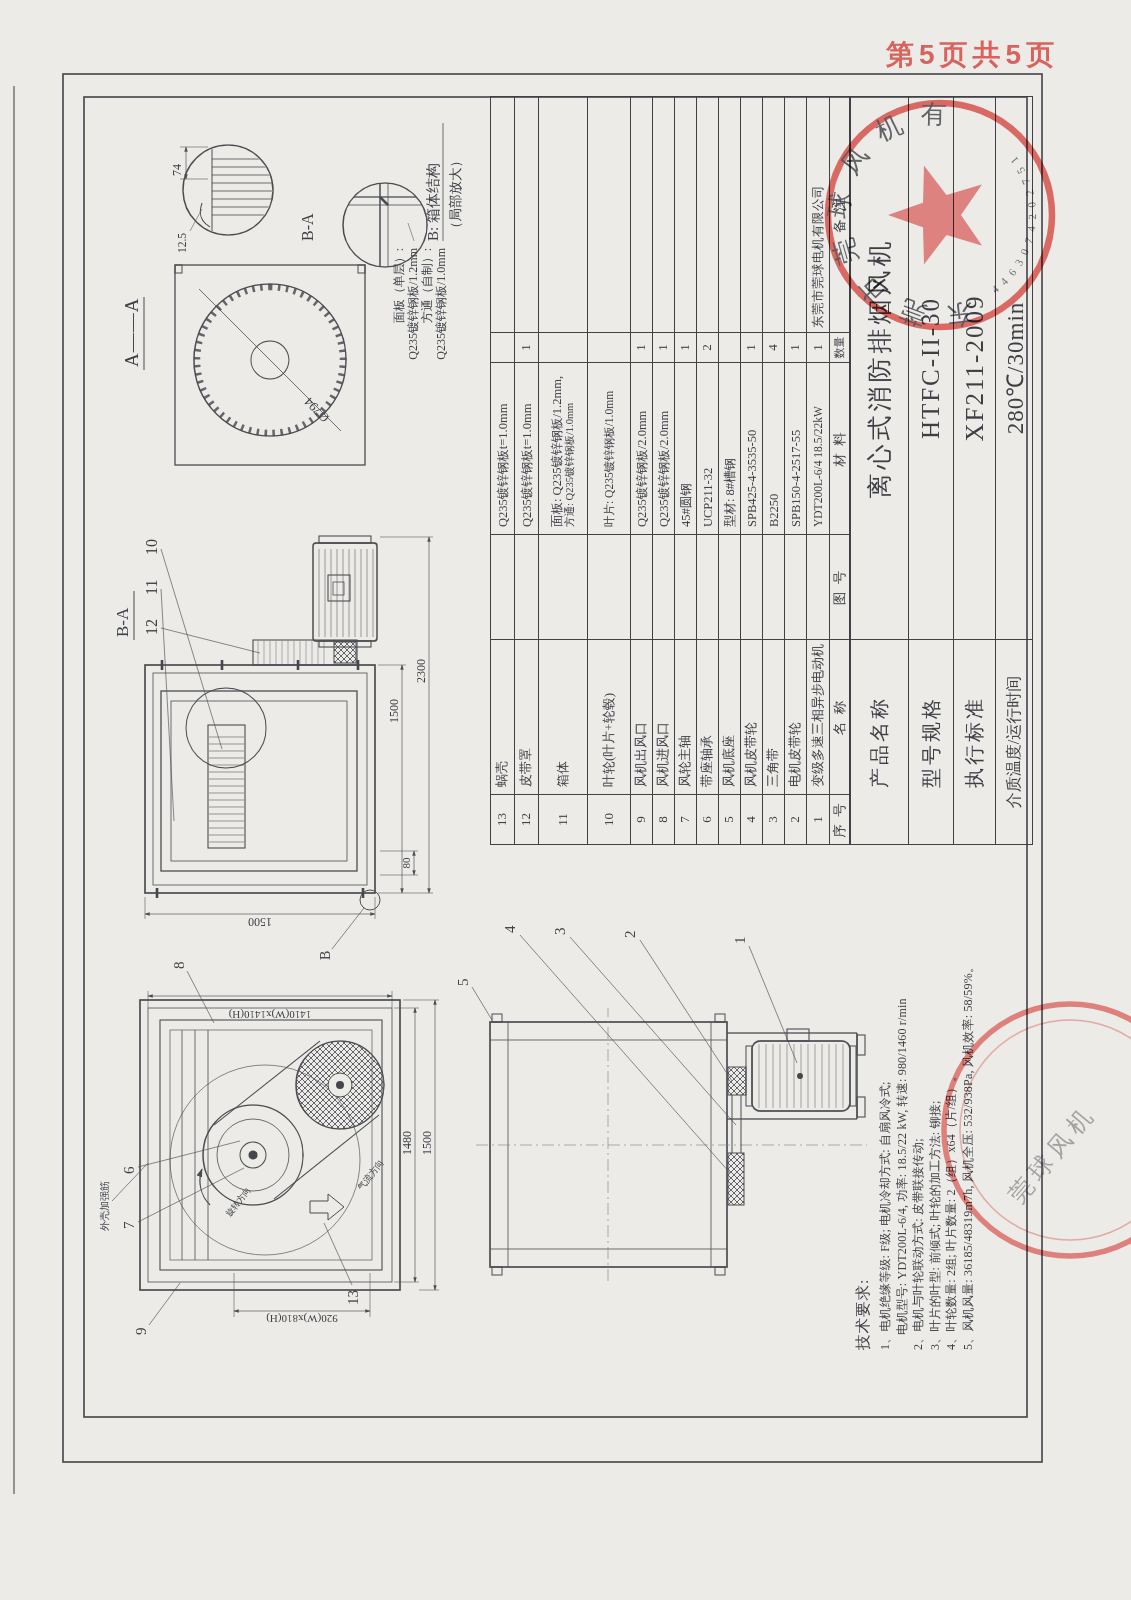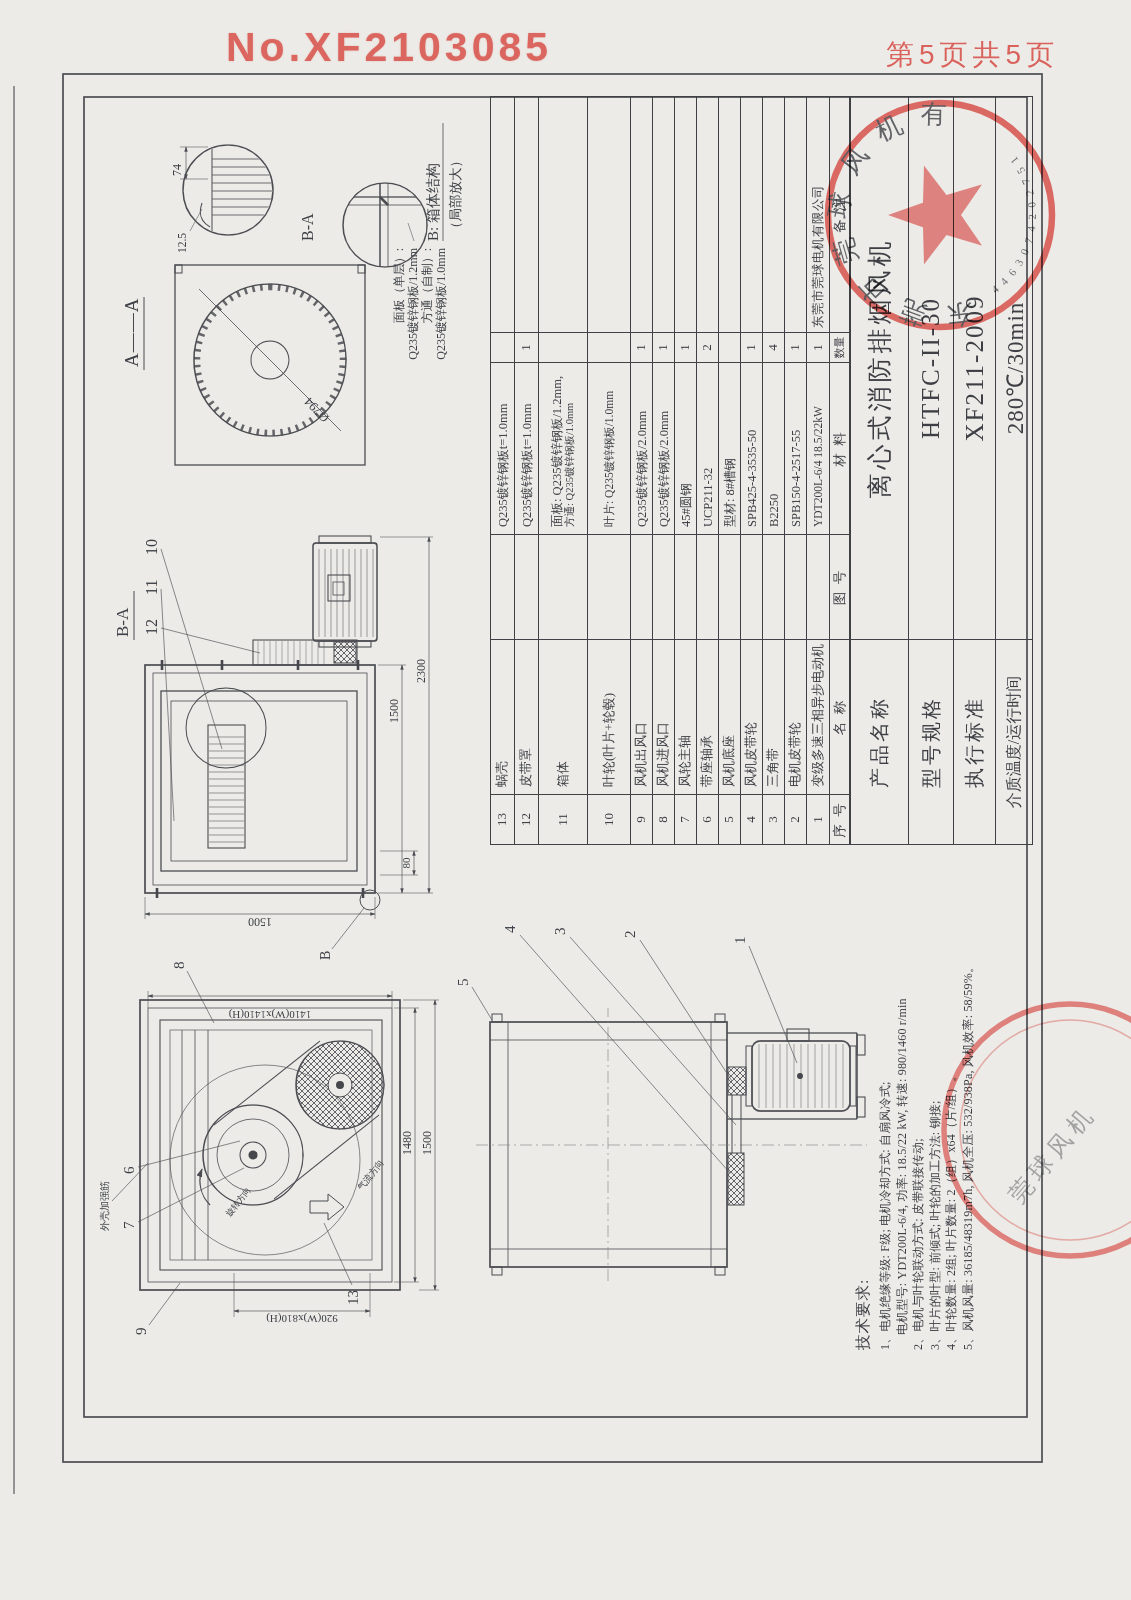--- a/index.html
+++ b/index.html
@@ -3,21 +3,21 @@
 <meta charset="utf-8">
 <style>
   html,body{margin:0;padding:0}
   .screen{position:relative;width:1131px;height:1600px;background:#ecebe7;overflow:hidden;
           font-family:"Liberation Serif",serif;color:#3d3f45}
   
   .docno{position:absolute;left:226px;top:24px;font-family:"Liberation Sans",sans-serif;
          font-weight:bold;font-size:41px;letter-spacing:4px;color:#d8544d;opacity:.88;
          text-shadow:0 0 2px rgba(216,84,77,.35)}
   .pageno{position:absolute;left:886px;top:36px;font-family:"Liberation Sans",sans-serif;
-          font-weight:normal;font-size:28px;letter-spacing:5px;color:#d8544d;opacity:.9}
+          font-weight:bold;font-size:28px;letter-spacing:5px;color:#d8544d;opacity:.9}
   .edgeline{position:absolute;left:13px;top:86px;width:2px;height:1408px;background:#4a4b4e;opacity:.55}
   
   .sheet{position:absolute;left:62px;top:73px;width:1390px;height:981px;
          transform-origin:0 0;transform:rotate(-90deg) translateX(-1390px)}
   .sheet .art{position:absolute;left:0;top:0;width:1390px;height:981px;overflow:visible;z-index:1}
   .sheet .sealart{position:absolute;left:0;top:0;width:1390px;height:981px;overflow:visible;z-index:6;
                   mix-blend-mode:multiply;pointer-events:none}
   svg text{font-family:"Liberation Serif",serif;fill:#3d4046}
   .ln{stroke:#4b4d52;fill:none}
   .s16{stroke-width:1.7}.s13{stroke-width:1.3}.s11{stroke-width:1.1}.s1{stroke-width:1}
@@ -45,21 +45,20 @@
   .notes{position:absolute;left:113px;top:791px;width:470px;z-index:2}
   .notes .nt{font-size:15.5px;margin-bottom:3px;letter-spacing:1px}
   .notes div.li{font-size:12px;line-height:16.5px;letter-spacing:.2px;white-space:nowrap}
   .notes div.ind{padding-left:15px}
 </style>
 </head>
 <body>
 
 <div class="screen">
 
-  <div class="docno">No.XF2103085</div>
   <div class="pageno">第5页共5页</div>
   <div class="edgeline"></div>
 
   <div class="sheet">
 
     <svg class="art" viewBox="0 0 1390 981">
       <defs>
         <marker id="ar" viewBox="0 0 10 10" refX="9" refY="5" markerWidth="8" markerHeight="8" orient="auto-start-reverse">
           <path d="M0,1.6 L10,5 L0,8.4 z" fill="#4b4d52"></path>
         </marker>

